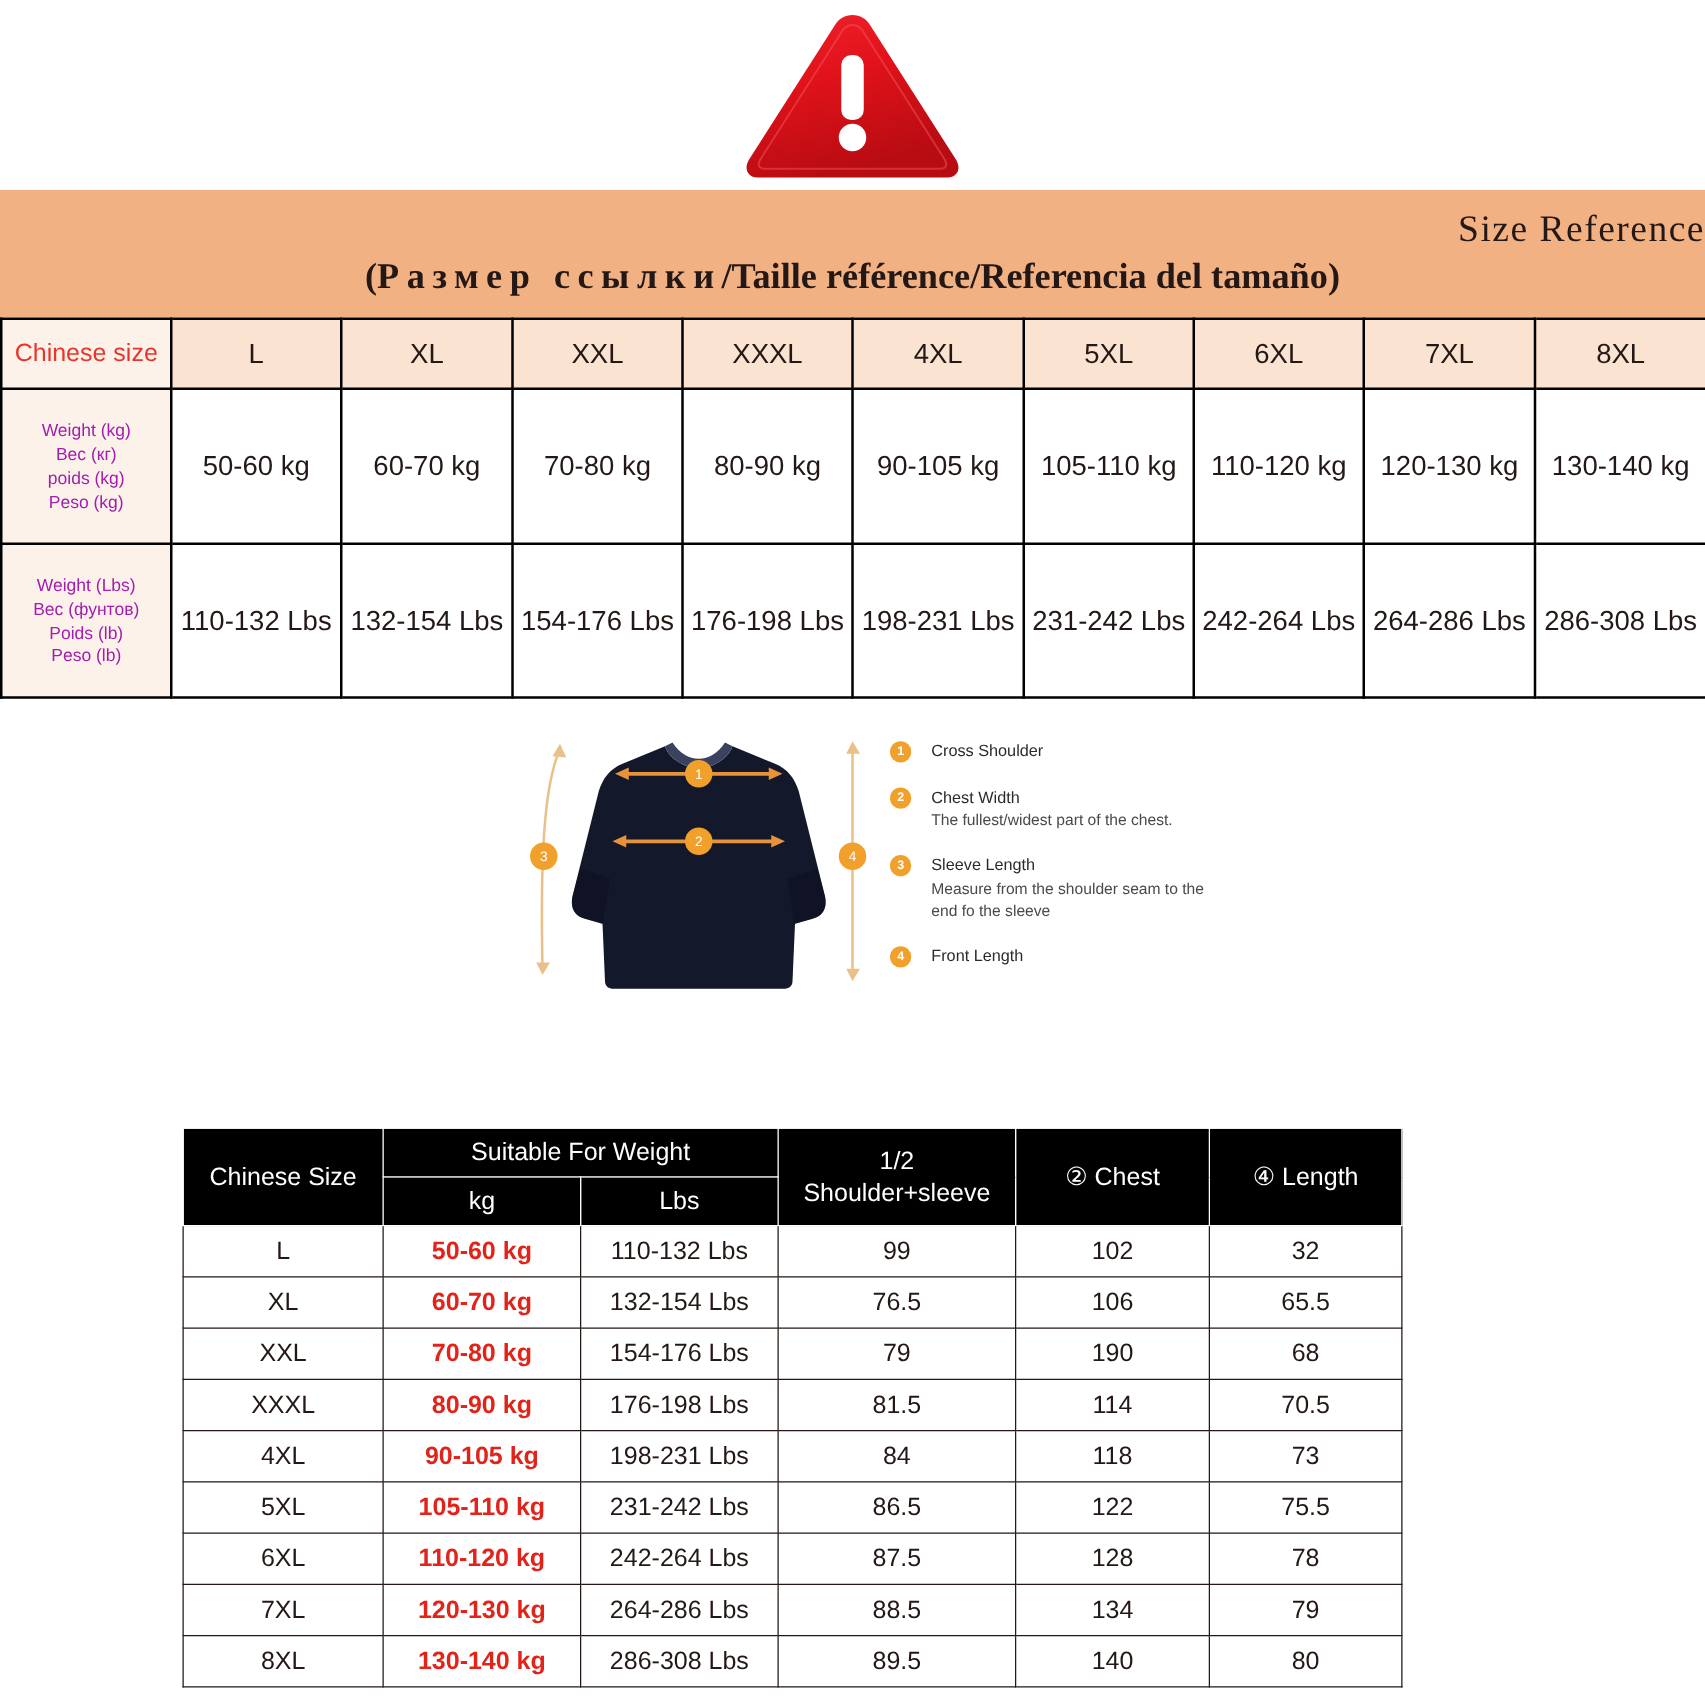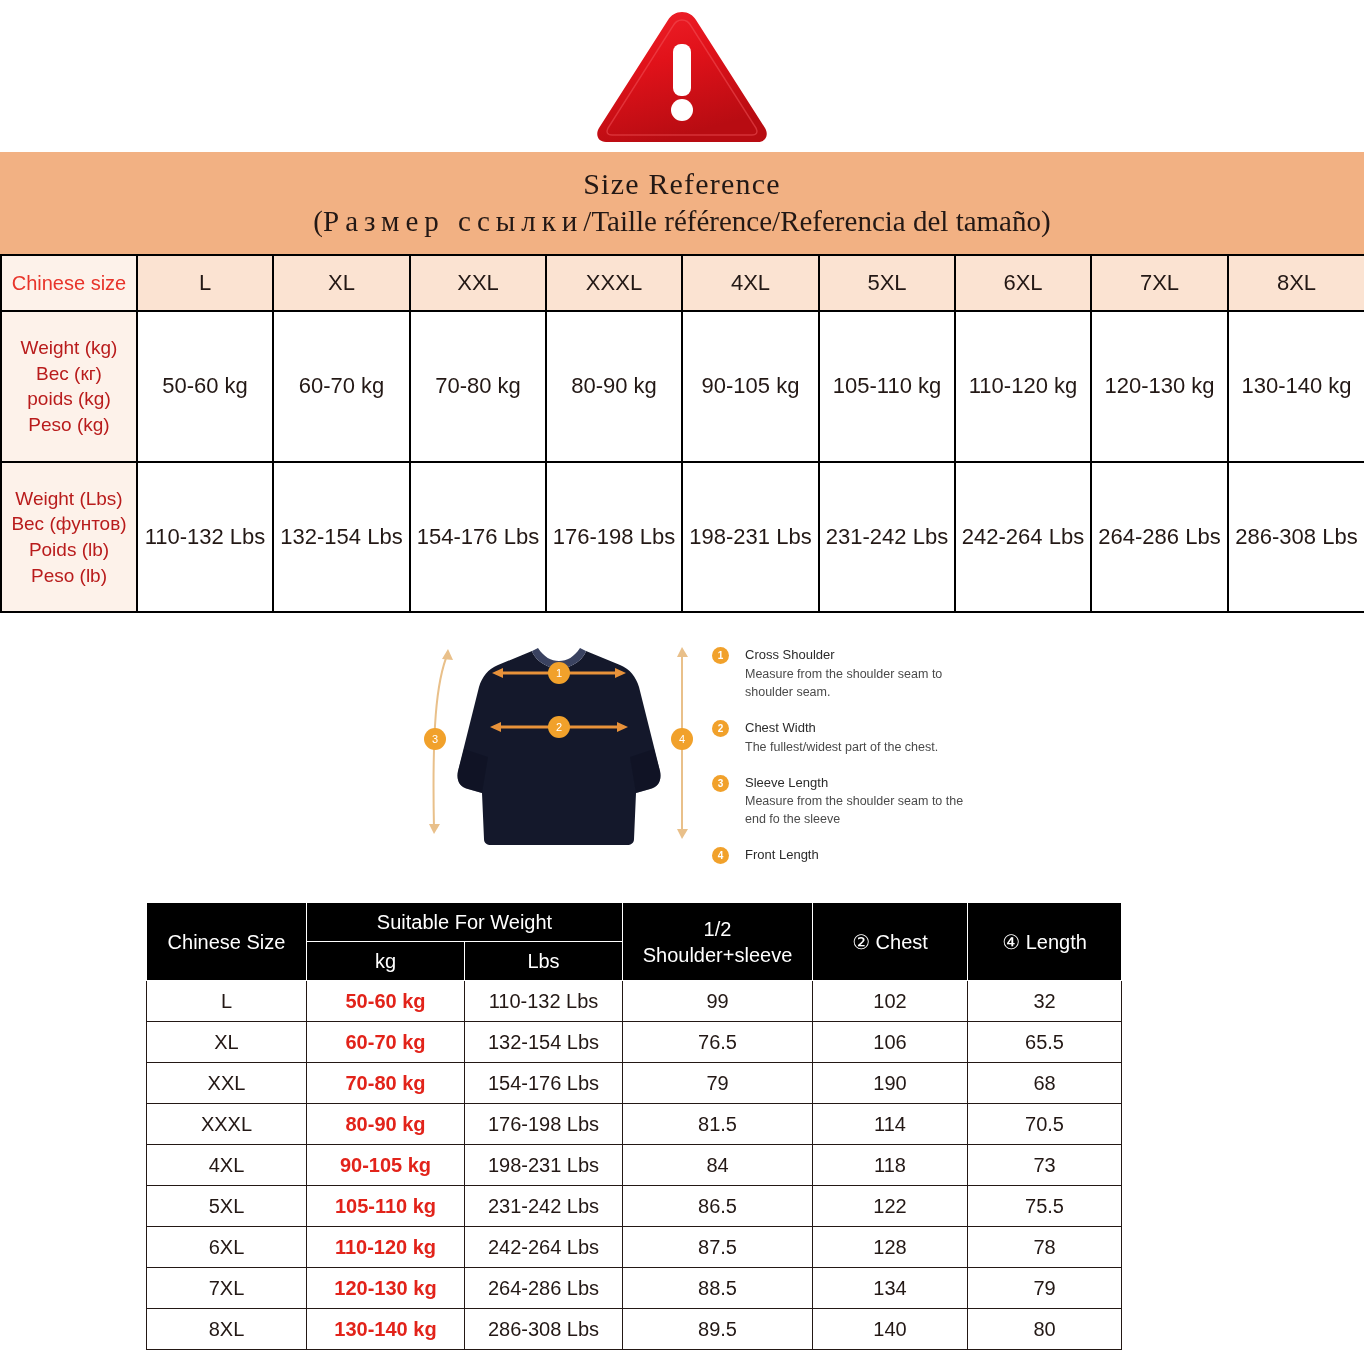--- a/index.html
+++ b/index.html
@@ -27,25 +27,27 @@
     background: #F2B183;
     padding: 13px 0 14px;
     text-align: center;
     font-family: "Liberation Serif", serif;
     color: #231815;
   }
   .title-main {
     font-size: 30px;
     letter-spacing: 1.2px;
     line-height: 1.25;
+    text-align: right;
   }
   .title-sub {
     font-size: 29px;
     line-height: 1.3;
     white-space: nowrap;
+    font-weight: bold;
   }
   .title-sub .ru { letter-spacing: 6px; }
 
   
   table.t1 {
     width: 1364px;
     border-collapse: collapse;
     table-layout: fixed;
   }
   table.t1 td, table.t1 th {
@@ -53,22 +55,22 @@
     text-align: center;
     vertical-align: middle;
     font-size: 21px;
     color: #231815;
     font-weight: normal;
     background: #fff;
   }
   table.t1 .hdr-cell { background: #FBE3D2; height: 56px; font-size: 22px; }
   table.t1 .lbl-cell {
     background: #FDF2EA;
-    color: #b91c1c;
-    font-size: 19px;
+    color: #a21caf;
+    font-size: 14px;
     line-height: 1.35;
     padding: 23px 2px;
     width: 136px;
   }
   table.t1 .lbl-cell.first { color:#E8342A; font-size: 20px; height:56px; padding:0; }
   table.t1 .data-cell { height: 112px; font-size: 22px; }
 
   
   .diagram {
     position: relative;
@@ -273,21 +275,20 @@
         <polygon points="258,218 253,208 264,208" fill="#E9C08A"></polygon>
         <circle cx="258" cy="118" r="11" fill="#F1A12B"></circle>
         <text x="258" y="122" font-family="'Liberation Sans',sans-serif" font-size="11" fill="#fff" text-anchor="middle">4</text>
       </g>
     </svg>
 
     <div class="legend">
       <div class="legend-item">
         <span class="legend-badge">1</span>
         <div class="legend-title">Cross Shoulder</div>
-        <div class="legend-desc">Measure from the shoulder seam to shoulder seam.</div>
       </div>
       <div class="legend-item">
         <span class="legend-badge">2</span>
         <div class="legend-title">Chest Width</div>
         <div class="legend-desc">The fullest/widest part of the chest.</div>
       </div>
       <div class="legend-item">
         <span class="legend-badge">3</span>
         <div class="legend-title">Sleeve Length</div>
         <div class="legend-desc">Measure from the shoulder seam to the end fo the sleeve</div>

